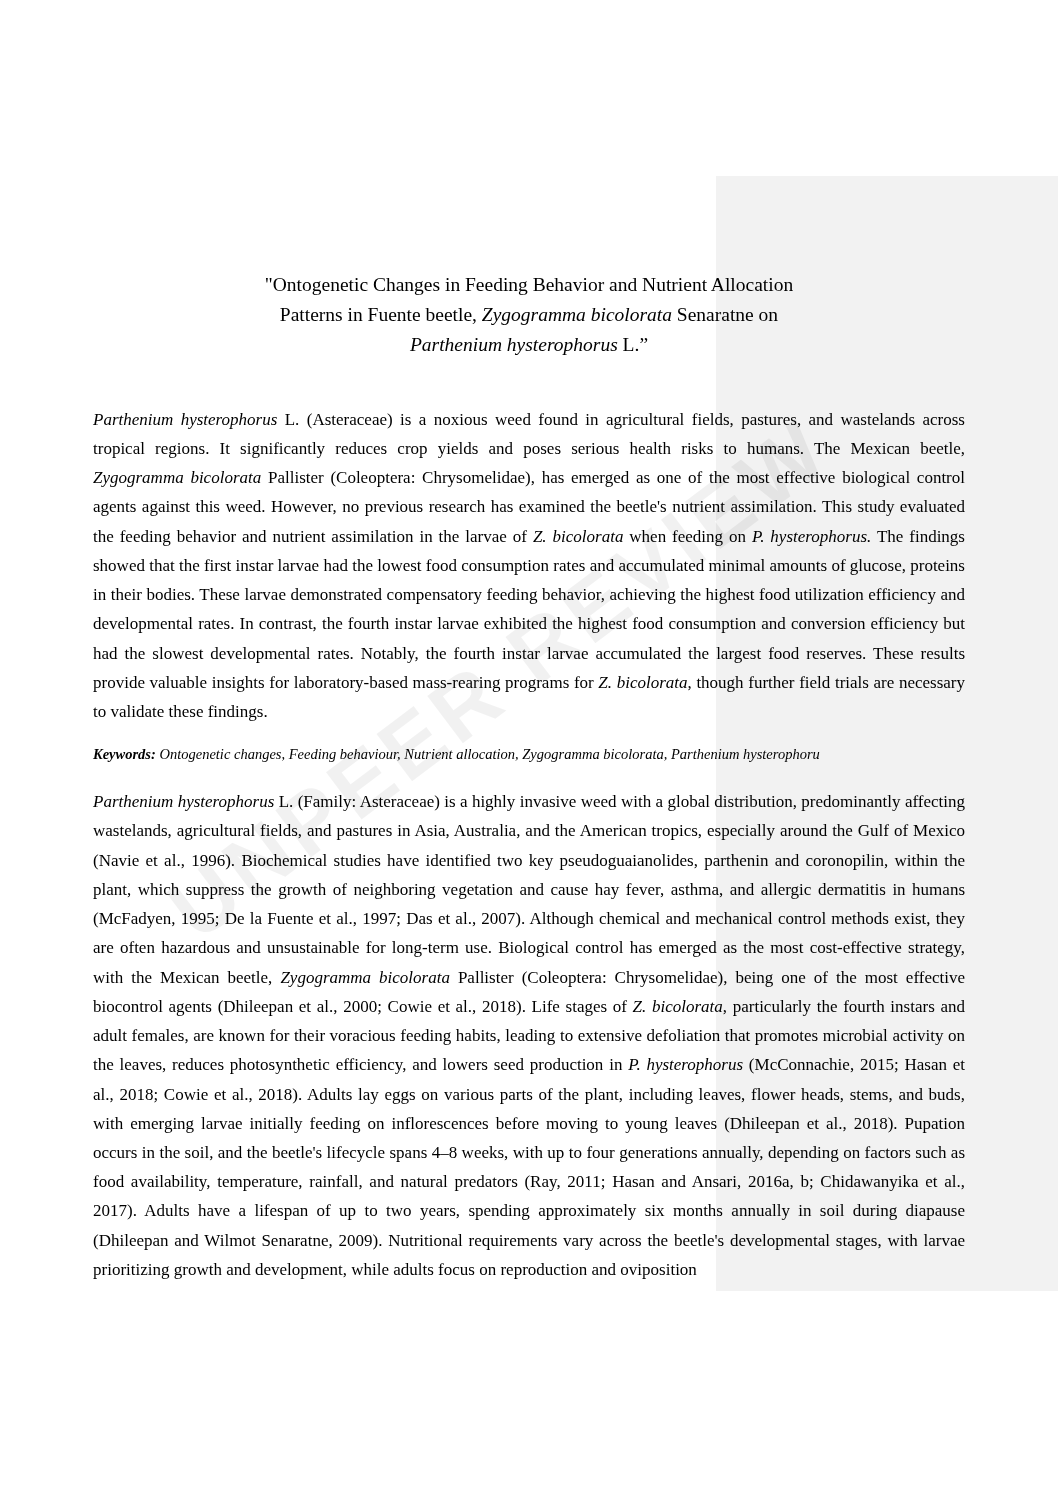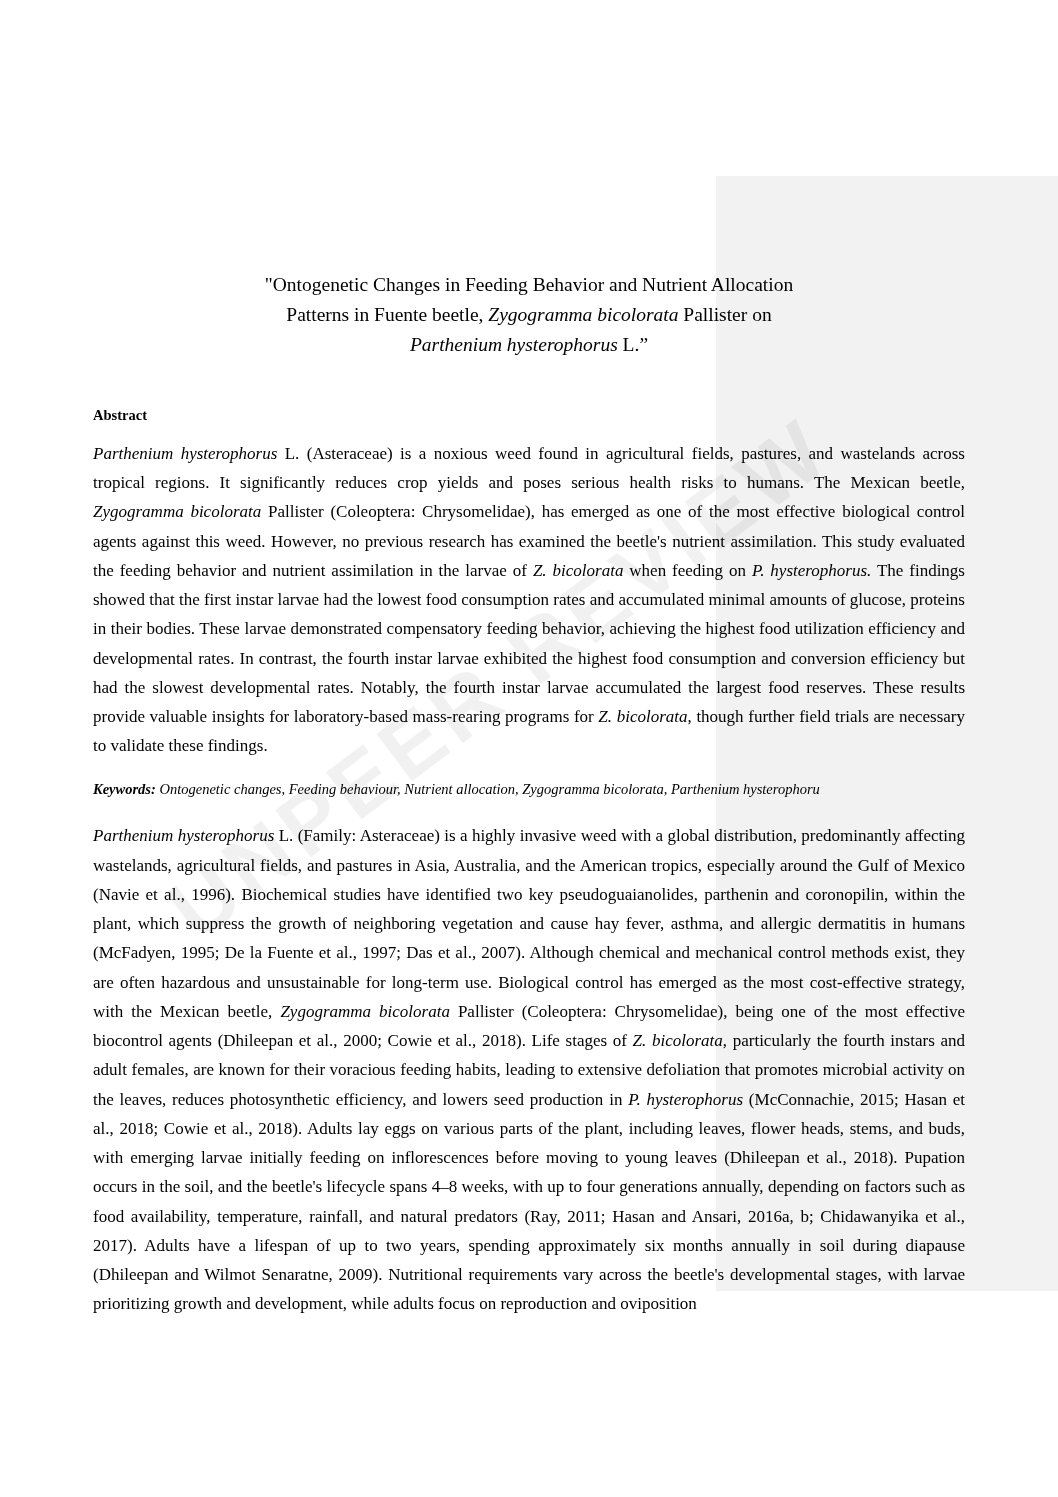--- a/index.html
+++ b/index.html
@@ -102,25 +102,24 @@
   <div class="scan-shade"></div>
 
   <div class="watermark">
     <span>UNPEER REVIEW</span>
   </div>
 
   <div class="content">
 
     <div class="doc-title">
       <span>"Ontogenetic Changes in Feeding Behavior and Nutrient Allocation</span><br>
-      <span>Patterns in Fuente beetle, </span><span class="ital">Zygogramma bicolorata</span><span> Pallister on</span><br>
+      <span>Patterns in Fuente beetle, </span><span class="ital">Zygogramma bicolorata</span><span> Senaratne on</span><br>
       <span class="ital">Parthenium hysterophorus</span><span> L.”</span>
     </div>
 
-    <h2 class="section">Abstract</h2>
 
     <p class="body" id="abstract-para"><span class="ital">Parthenium hysterophorus</span><span> L. (Asteraceae) is a noxious weed found in agricultural fields, pastures, and wastelands across tropical regions. It significantly reduces crop yields and poses serious health risks to humans. The Mexican beetle, </span><span class="ital">Zygogramma bicolorata</span><span> Pallister (Coleoptera: Chrysomelidae), has emerged as one of the most effective biological control agents against this weed. However, no previous research has examined the beetle's nutrient assimilation. This study evaluated the feeding behavior and nutrient assimilation in the larvae of </span><span class="ital">Z. bicolorata</span><span> when feeding on </span><span class="ital">P. hysterophorus.</span><span> The findings showed that the first instar larvae had the lowest food consumption rates and accumulated minimal amounts of glucose, proteins in their bodies. These larvae demonstrated compensatory feeding behavior, achieving the highest food utilization efficiency and developmental rates. In contrast, the fourth instar larvae exhibited the highest food consumption and conversion efficiency but had the slowest developmental rates. Notably, the fourth instar larvae accumulated the largest food reserves. These results provide valuable insights for laboratory-based mass-rearing programs for </span><span class="ital">Z. bicolorata</span><span>, though further field trials are necessary to validate these findings.</span></p>
 
     <p class="keywords">
       <b>Keywords:</b><span class="ital"> Ontogenetic changes, Feeding behaviour, Nutrient allocation, Zygogramma bicolorata, Parthenium hysterophoru</span>
     </p>
 
 
     <p class="body" id="intro-para"><span class="ital">Parthenium hysterophorus</span><span> L. (Family: Asteraceae) is a highly invasive weed with a global distribution, predominantly affecting wastelands, agricultural fields, and pastures in Asia, Australia, and the American tropics, especially around the Gulf of Mexico (Navie et al., 1996). Biochemical studies have identified two key pseudoguaianolides, parthenin and coronopilin, within the plant, which suppress the growth of neighboring vegetation and cause hay fever, asthma, and allergic dermatitis in humans (McFadyen, 1995; De la Fuente et al., 1997; Das et al., 2007). Although chemical and mechanical control methods exist, they are often hazardous and unsustainable for long-term use. Biological control has emerged as the most cost-effective strategy, with the Mexican beetle, </span><span class="ital">Zygogramma bicolorata</span><span> Pallister (Coleoptera: Chrysomelidae), being one of the most effective biocontrol agents (Dhileepan et al., 2000; Cowie et al., 2018). Life stages of </span><span class="ital">Z. bicolorata</span><span>, particularly the fourth instars and adult females, are known for their voracious feeding habits, leading to extensive defoliation that promotes microbial activity on the leaves, reduces photosynthetic efficiency, and lowers seed production in </span><span class="ital">P. hysterophorus</span><span> (McConnachie, 2015; Hasan et al., 2018; Cowie et al., 2018). Adults lay eggs on various parts of the plant, including leaves, flower heads, stems, and buds, with emerging larvae initially feeding on inflorescences before moving to young leaves (Dhileepan et al., 2018). Pupation occurs in the soil, and the beetle's lifecycle spans 4–8 weeks, with up to four generations annually, depending on factors such as food availability, temperature, rainfall, and natural predators (Ray, 2011; Hasan and Ansari, 2016a, b; Chidawanyika et al., 2017). Adults have a lifespan of up to two years, spending approximately six months annually in soil during diapause (Dhileepan and Wilmot Senaratne, 2009). Nutritional requirements vary across the beetle's developmental stages, with larvae prioritizing growth and development, while adults focus on reproduction and oviposition</span></p>
 

